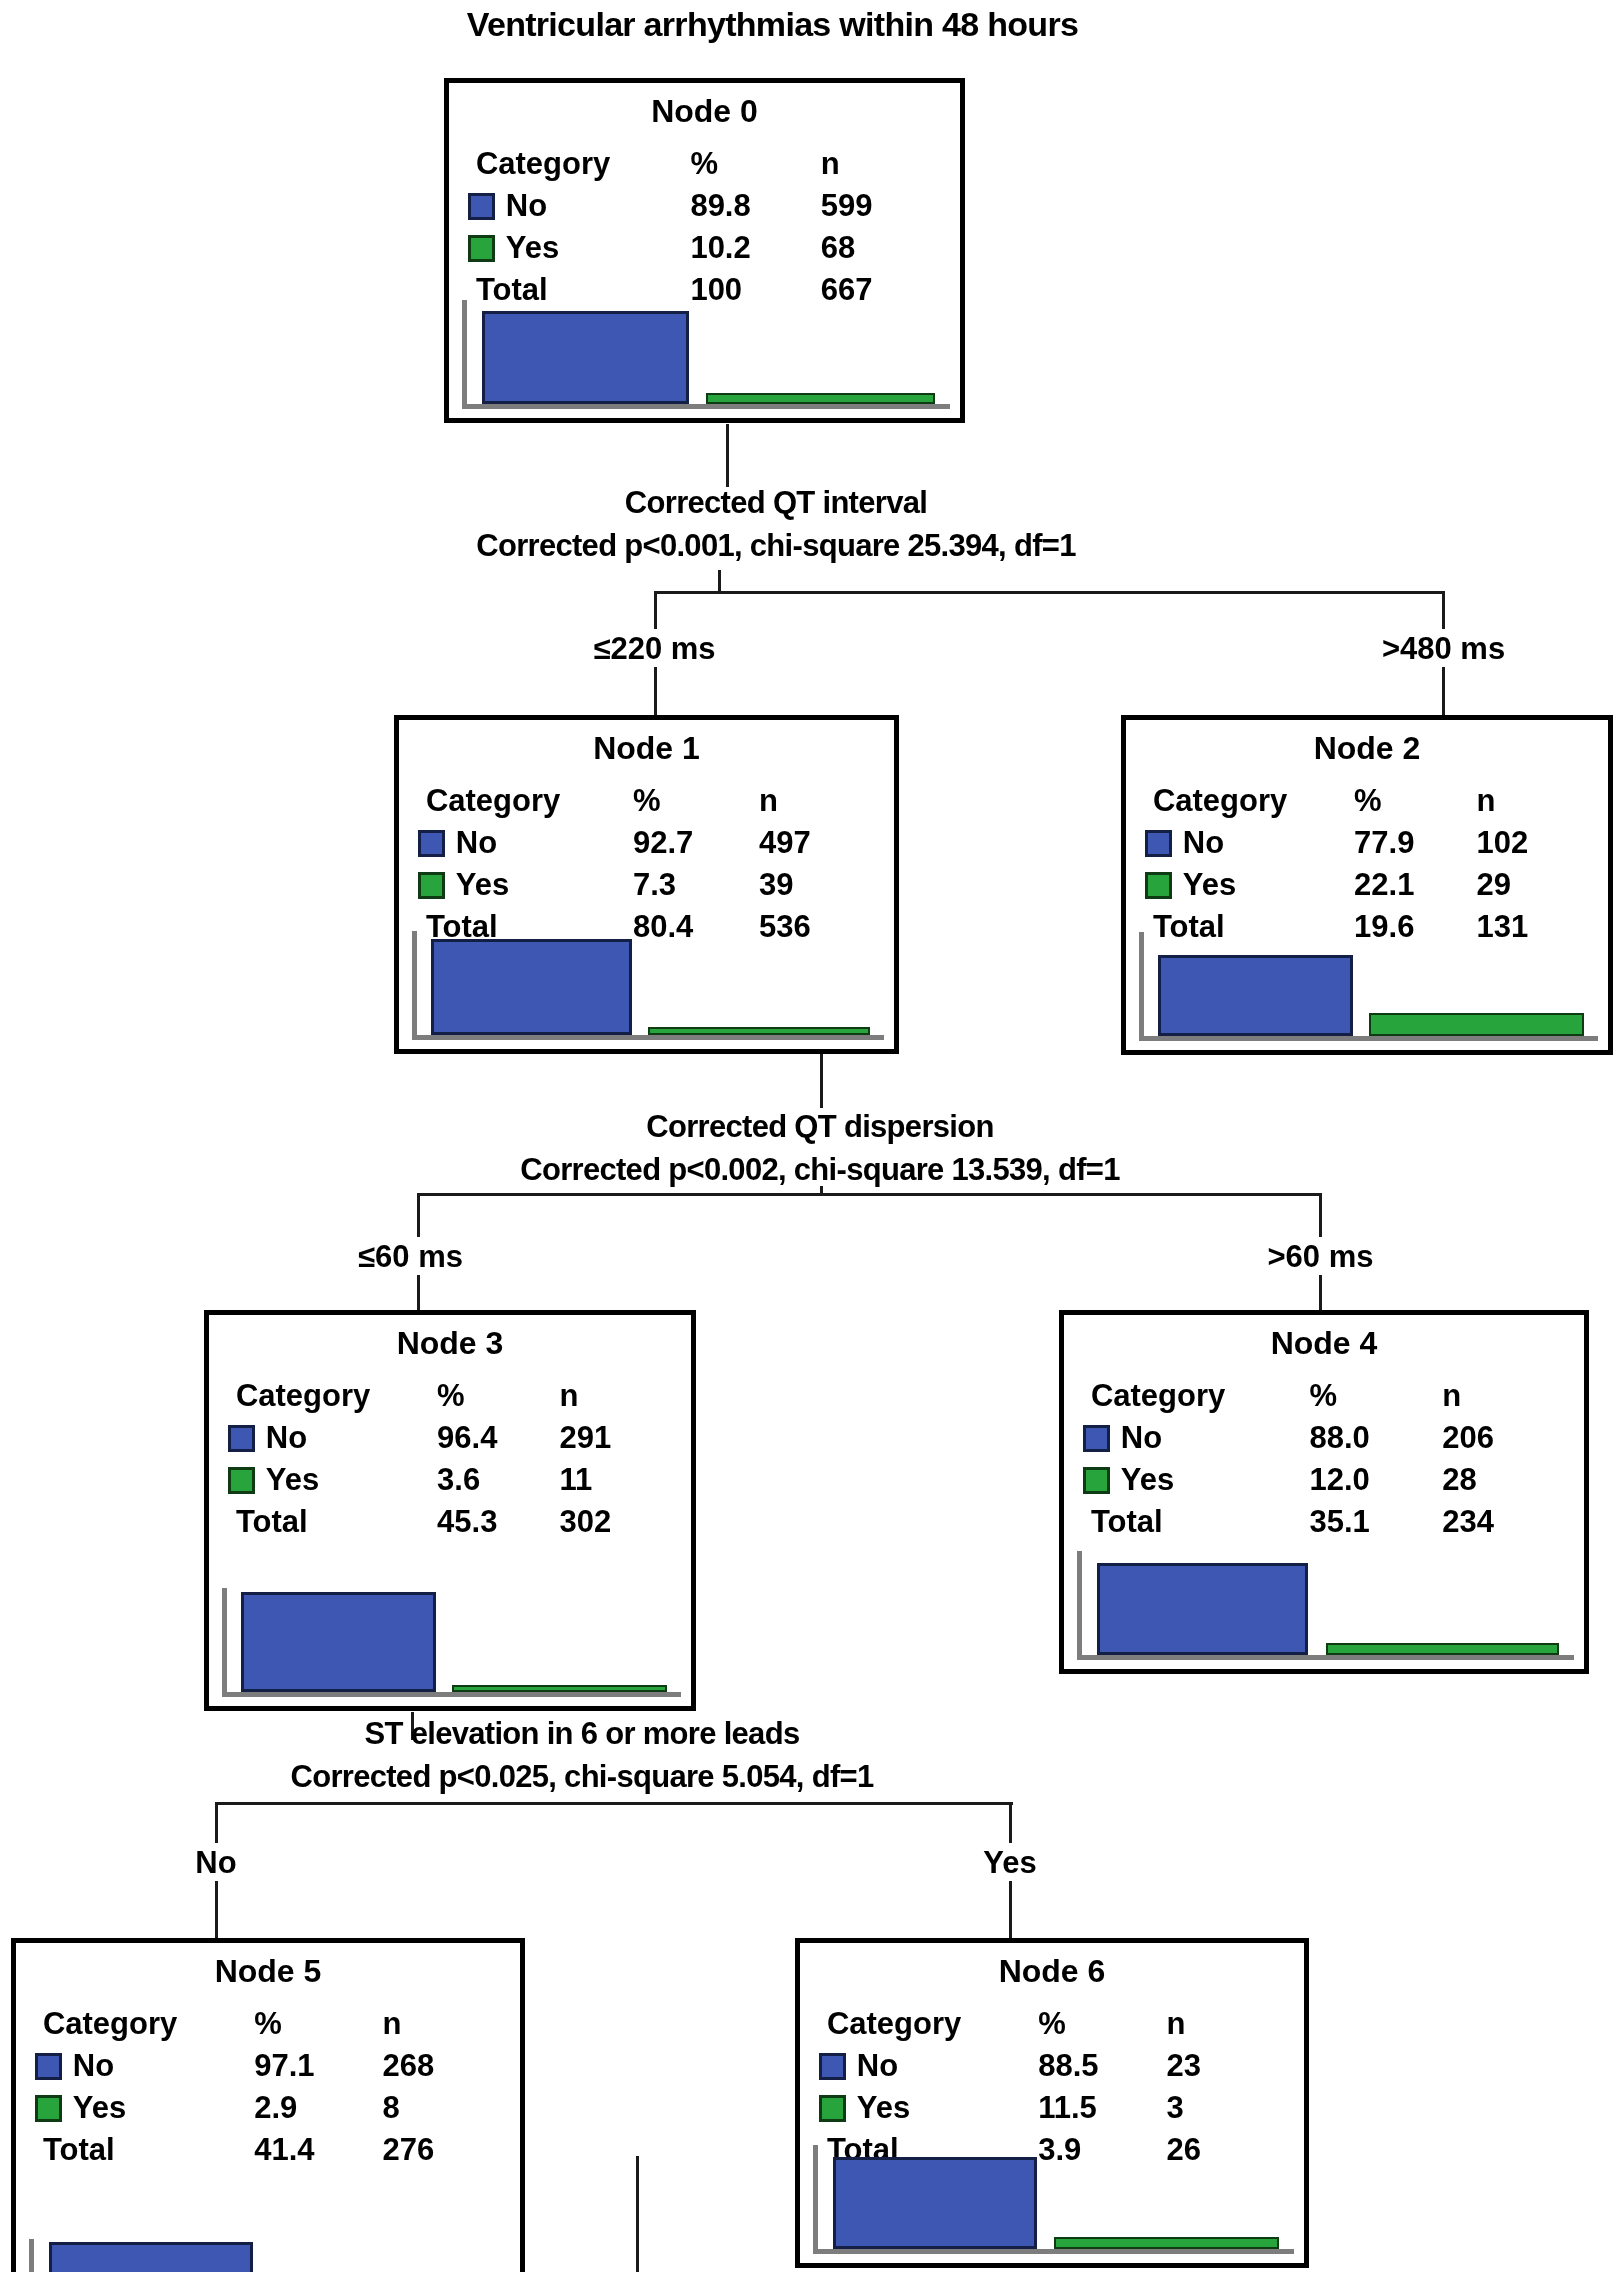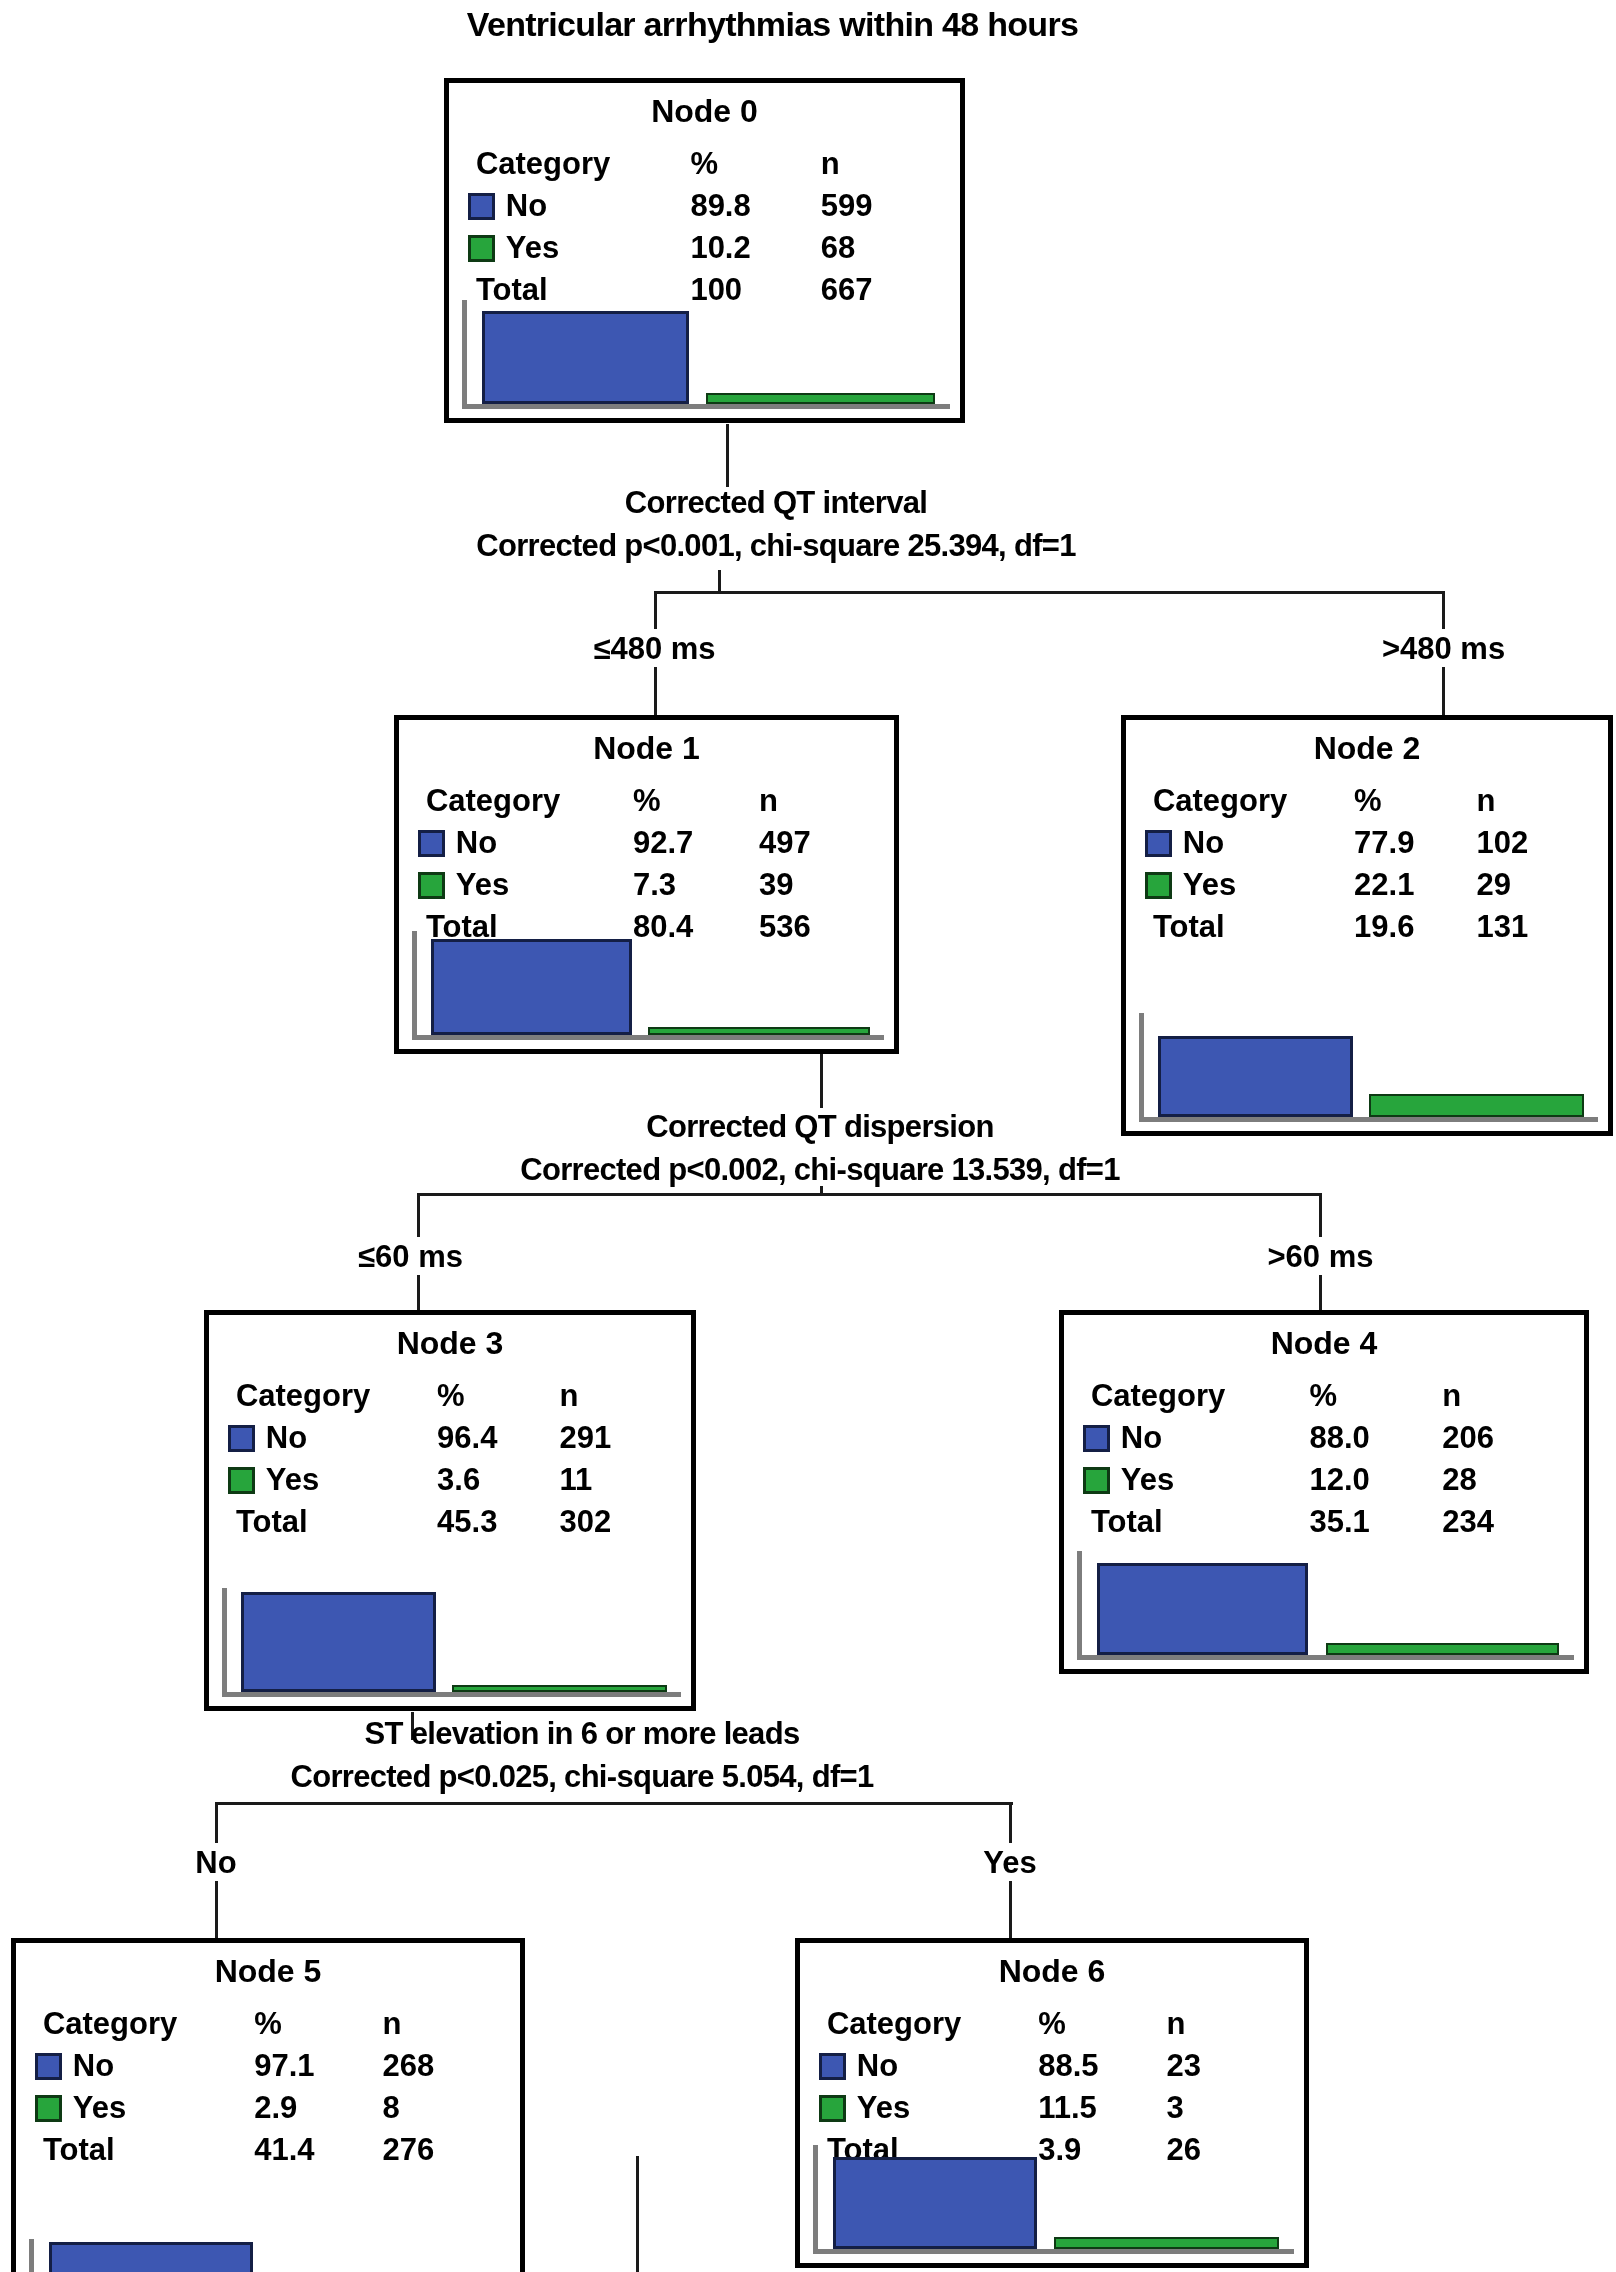--- a/index.html
+++ b/index.html
@@ -39,21 +39,21 @@
 
   <div class="line" style="left:726px;top:424px;width:3px;height:63px;"></div>
   <div class="split-text" style="left:254px;top:481px;width:1044px;">
     <div>Corrected QT interval</div>
     <div>Corrected p&lt;0.001, chi-square 25.394, df=1</div>
   </div>
   <div class="line" style="left:718px;top:570px;width:3px;height:22.4px;"></div>
   <div class="line" style="left:654px;top:591px;width:791px;height:3px;"></div>
   <div class="line" style="left:654px;top:591px;width:3px;height:125px;"></div>
   <div class="line" style="left:1442px;top:591px;width:3px;height:125px;"></div>
-  <div class="branch-label" style="left:524px;top:630px;width:261px;"><span>≤480 ms</span></div>
+  <div class="branch-label" style="left:524px;top:630px;width:261px;"><span>≤220 ms</span></div>
   <div class="branch-label" style="left:1313px;top:630px;width:261px;"><span>&gt;480 ms</span></div>
 
   <div class="line" style="left:820px;top:1054px;width:3px;height:54px;"></div>
   <div class="split-text" style="left:298px;top:1105px;width:1044px;">
     <div>Corrected QT dispersion</div>
     <div>Corrected p&lt;0.002, chi-square 13.539, df=1</div>
   </div>
   <div class="line" style="left:820px;top:1186px;width:3px;height:9px;"></div>
   <div class="line" style="left:417px;top:1193px;width:905px;height:3px;"></div>
   <div class="line" style="left:417px;top:1193px;width:3px;height:117px;"></div>
@@ -146,21 +146,21 @@
             </div>
         <div>80.4</div>
         <div>536</div>
       </div>
     </div>
     <div class="node-chart" style="border-left-color: rgb(125, 125, 125); border-bottom-color: rgb(125, 125, 125);">
       <div class="bar bar-no" style="height: 92.7%; background: rgb(61, 87, 178); border-color: rgb(20, 31, 69);"></div>
       <div class="bar bar-yes" style="height: 7.3%; background: rgb(39, 165, 60); border-color: rgb(14, 58, 20);"></div>
     </div>
   </div>
-      <div class="node" style="left: 1121px; top: 715px; width: 492px; height: 421px;">
+      <div class="node" style="left: 1121px; top: 715px; width: 492px; height: 340px;">
     <div class="node-title">Node 2</div>
     <div class="node-table">
       <div class="trow">
         <div class="cat">
               <span class="pad">Category</span>
             </div>
         <div>%</div>
         <div>n</div>
       </div>
       <div class="trow">

